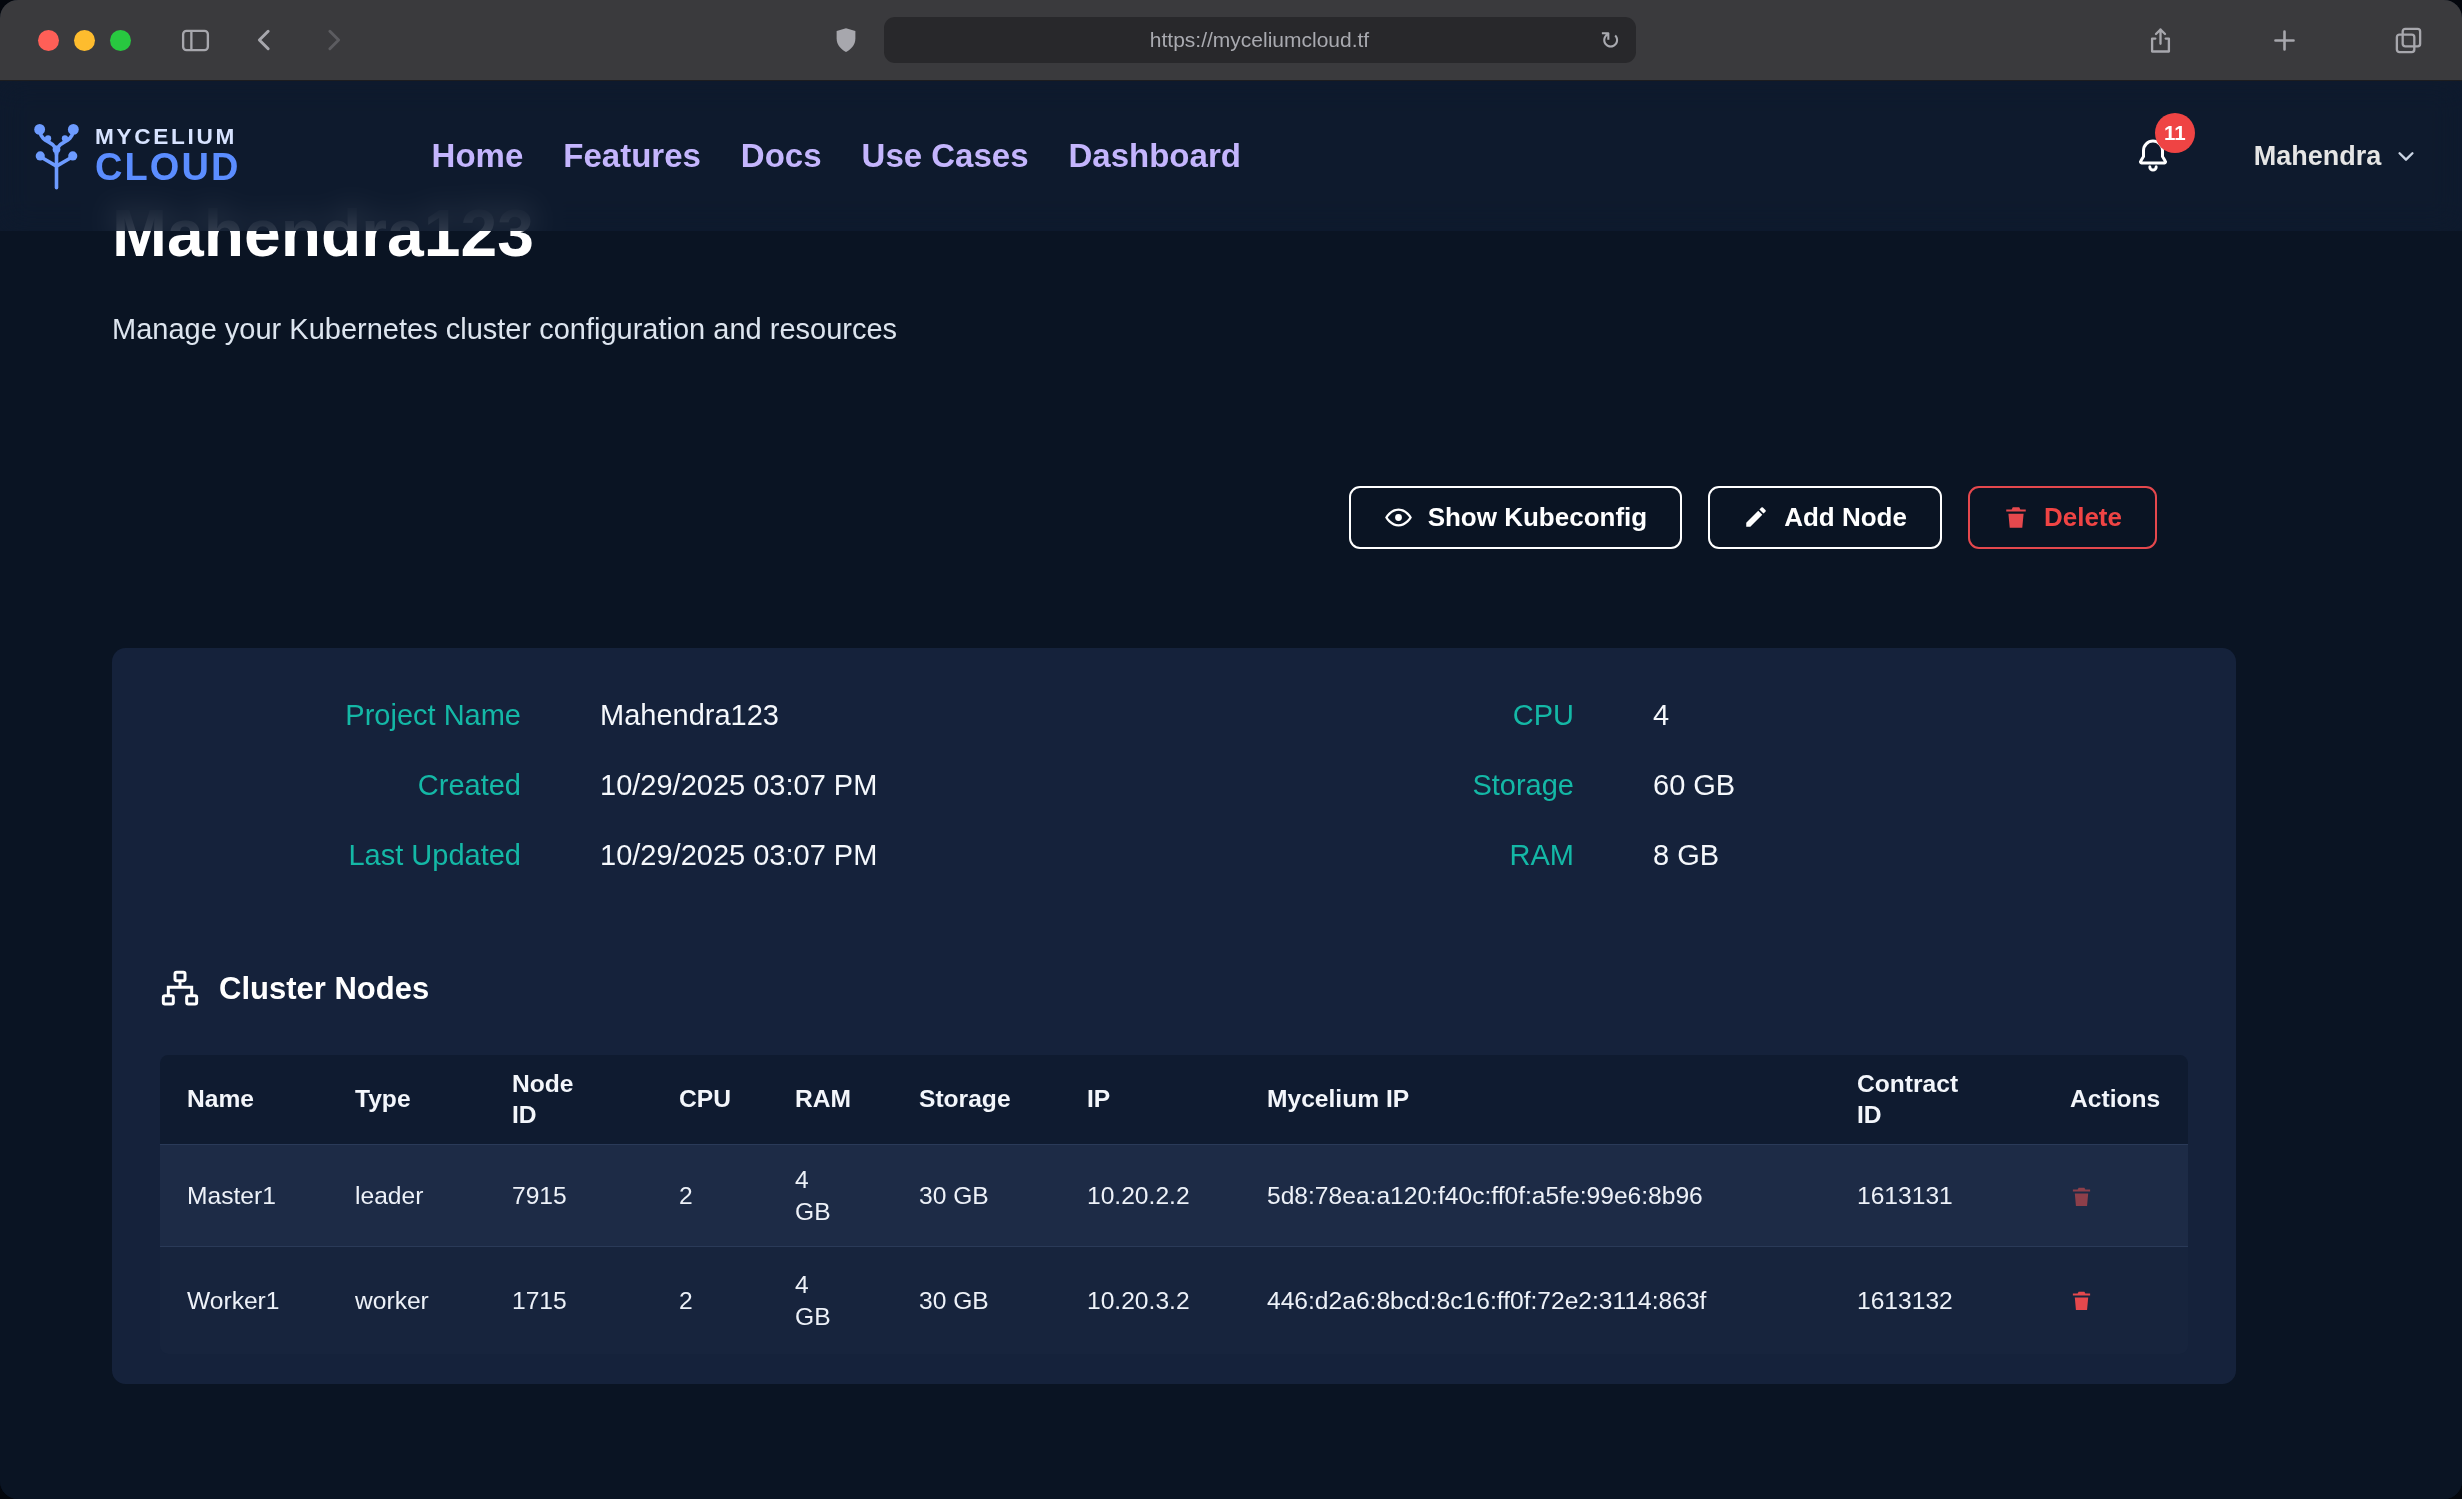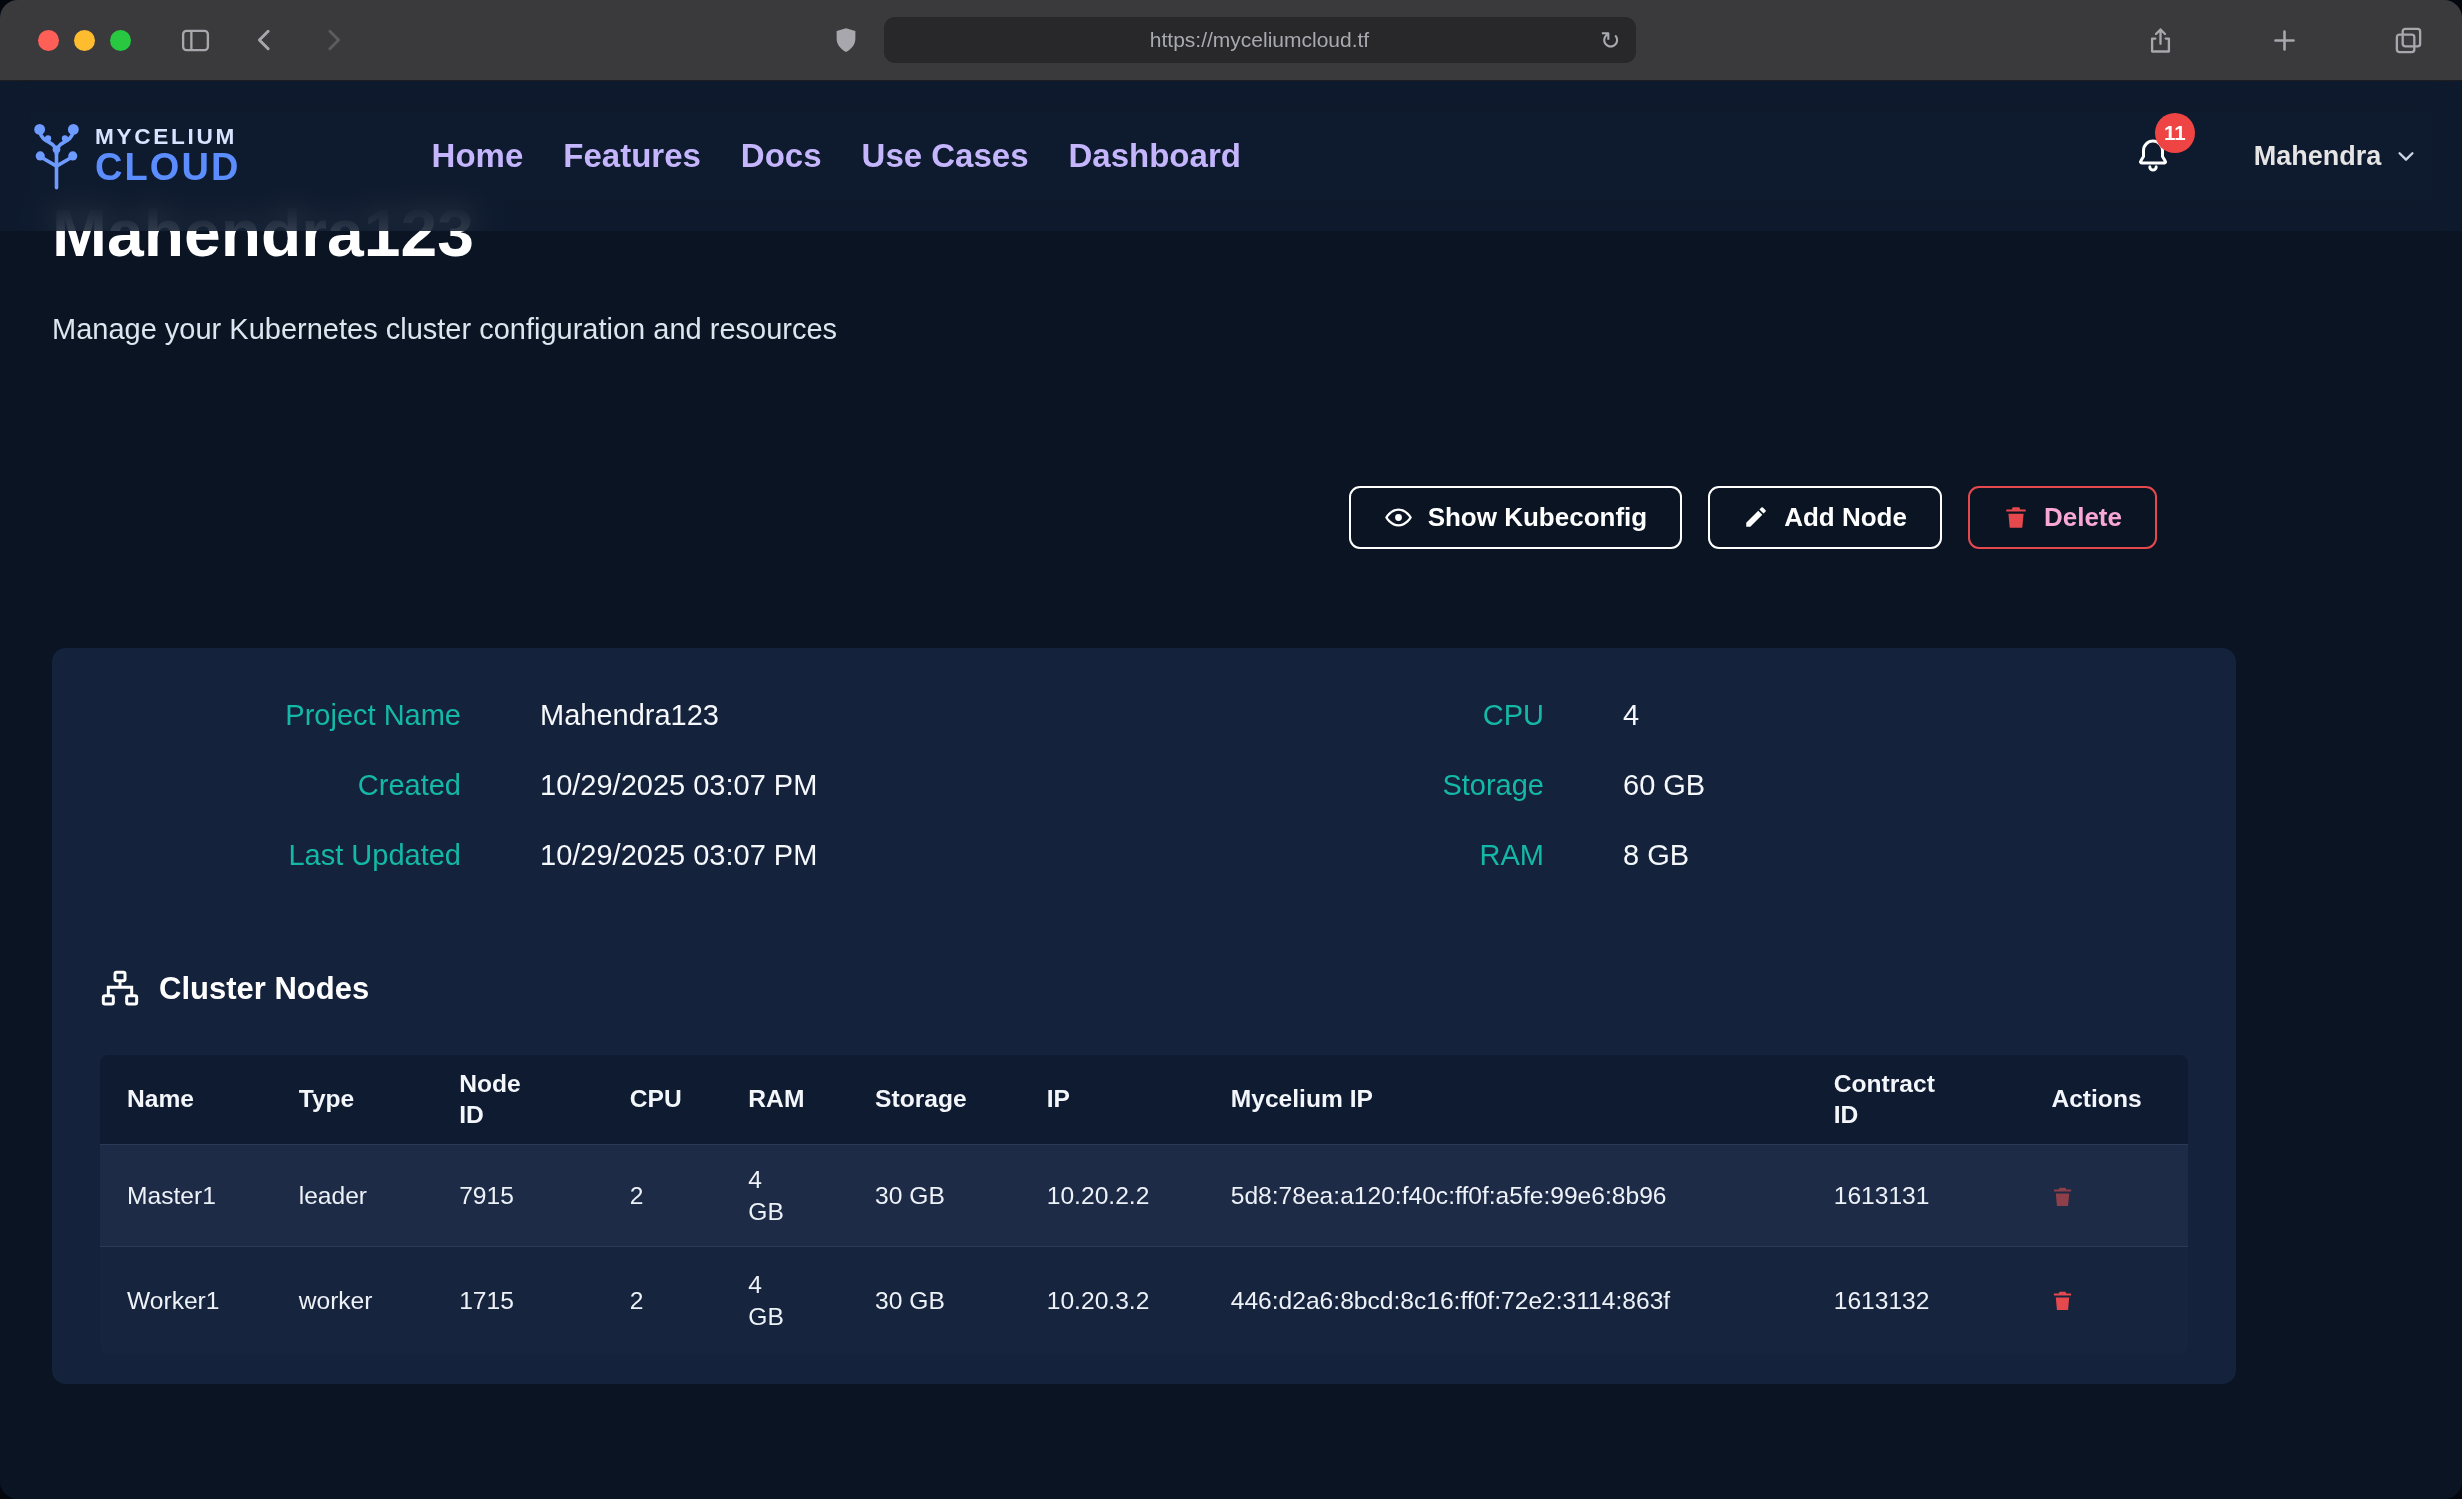--- a/index.html
+++ b/index.html
@@ -31,28 +31,28 @@
   .brand-l1{font-size:22.6px;font-weight:700;letter-spacing:2.7px;color:#d7e3ff;}
   .brand-l2{font-size:38px;font-weight:800;letter-spacing:2.1px;color:#5b8dff;}
   .nav-links{display:flex;gap:40px;margin-left:191px;}
   .nav-link{font-size:33px;font-weight:700;color:#c4b5fd;cursor:pointer;white-space:nowrap;}
   .nav-right{margin-left:auto;display:flex;align-items:center;gap:82px;padding-right:45px;}
   .bell-wrap{position:relative;}
   .badge{position:absolute;top:-23px;right:-23px;min-width:40px;height:40px;border-radius:20.5px;background:#ef4444;color:#fff;
          font-size:20.5px;font-weight:700;display:flex;align-items:center;justify-content:center;padding:0 6.8px;}
   .user{display:flex;align-items:center;gap:13.7px;color:#e5e5e5;font-size:27px;font-weight:700;cursor:pointer;}
 
-  .content{position:relative;z-index:1;padding:0 226px 0 52px;}
+  .content{position:relative;z-index:1;padding:0 226px 0 112px;}
   .page-title{margin:116px 0 0 0;font-size:66px;line-height:1.12;font-weight:700;color:#ffffff;}
   .subtitle{margin:42px 0 0 0;font-size:29px;color:#dde5ef;font-weight:400;}
 
   .actions{display:flex;justify-content:flex-end;gap:26px;margin-top:140px;padding-right:79px;}
   .btn{height:63px;padding:0 33px;border-radius:11px;border:2.1px solid #ffffff;background:transparent;color:#ffffff;
        font-size:26px;font-weight:700;font-family:"Liberation Sans",sans-serif;display:flex;align-items:center;gap:15px;cursor:pointer;white-space:nowrap;}
-  .btn.danger{border-color:#e5484d;color:#f9a8d4;}
+  .btn.danger{border-color:#e5484d;color:#ef4444;}
 
   .card{margin-top:99px;width:100%;background:#15223b;border-radius:13.7px;padding:33px 48px 30px 48px;}
 
   .info-grid{display:grid;grid-template-columns:1fr 1fr;}
   .info-row{height:70px;display:flex;align-items:center;}
   .info-label{text-align:right;color:#14b8a6;font-size:29px;}
   .col-left .info-label{width:361px;}
   .col-right .info-label{width:400px;}
   .info-value{margin-left:79px;color:#f5f8fc;font-size:29px;font-weight:500;white-space:nowrap;}
 

